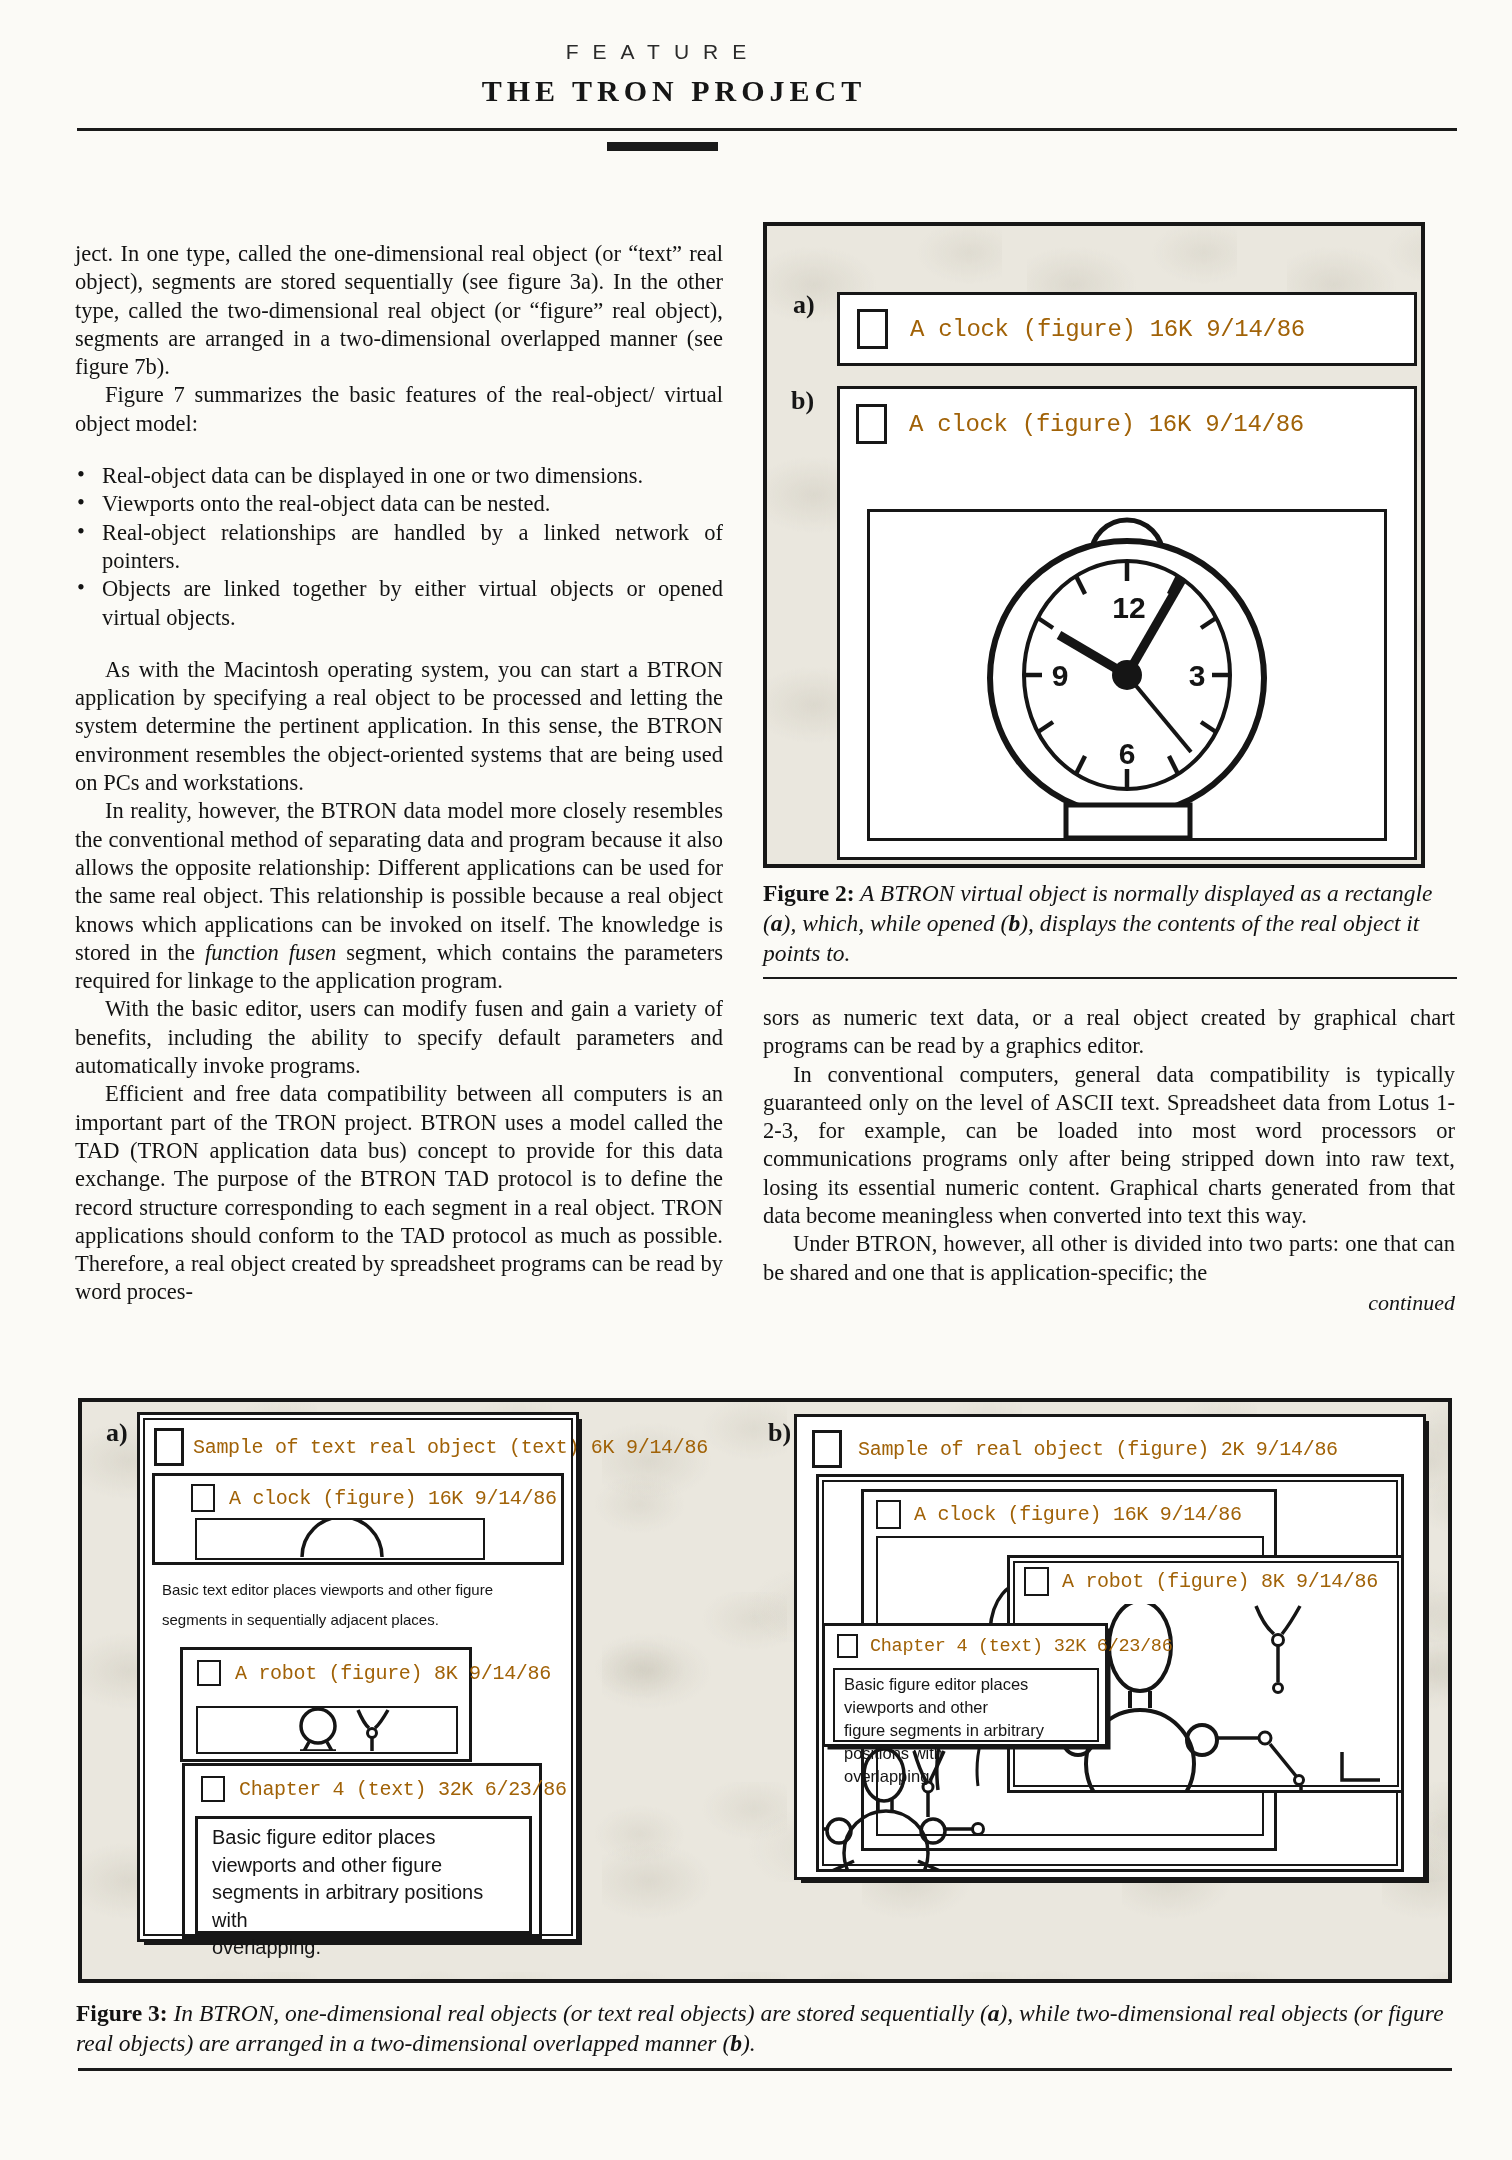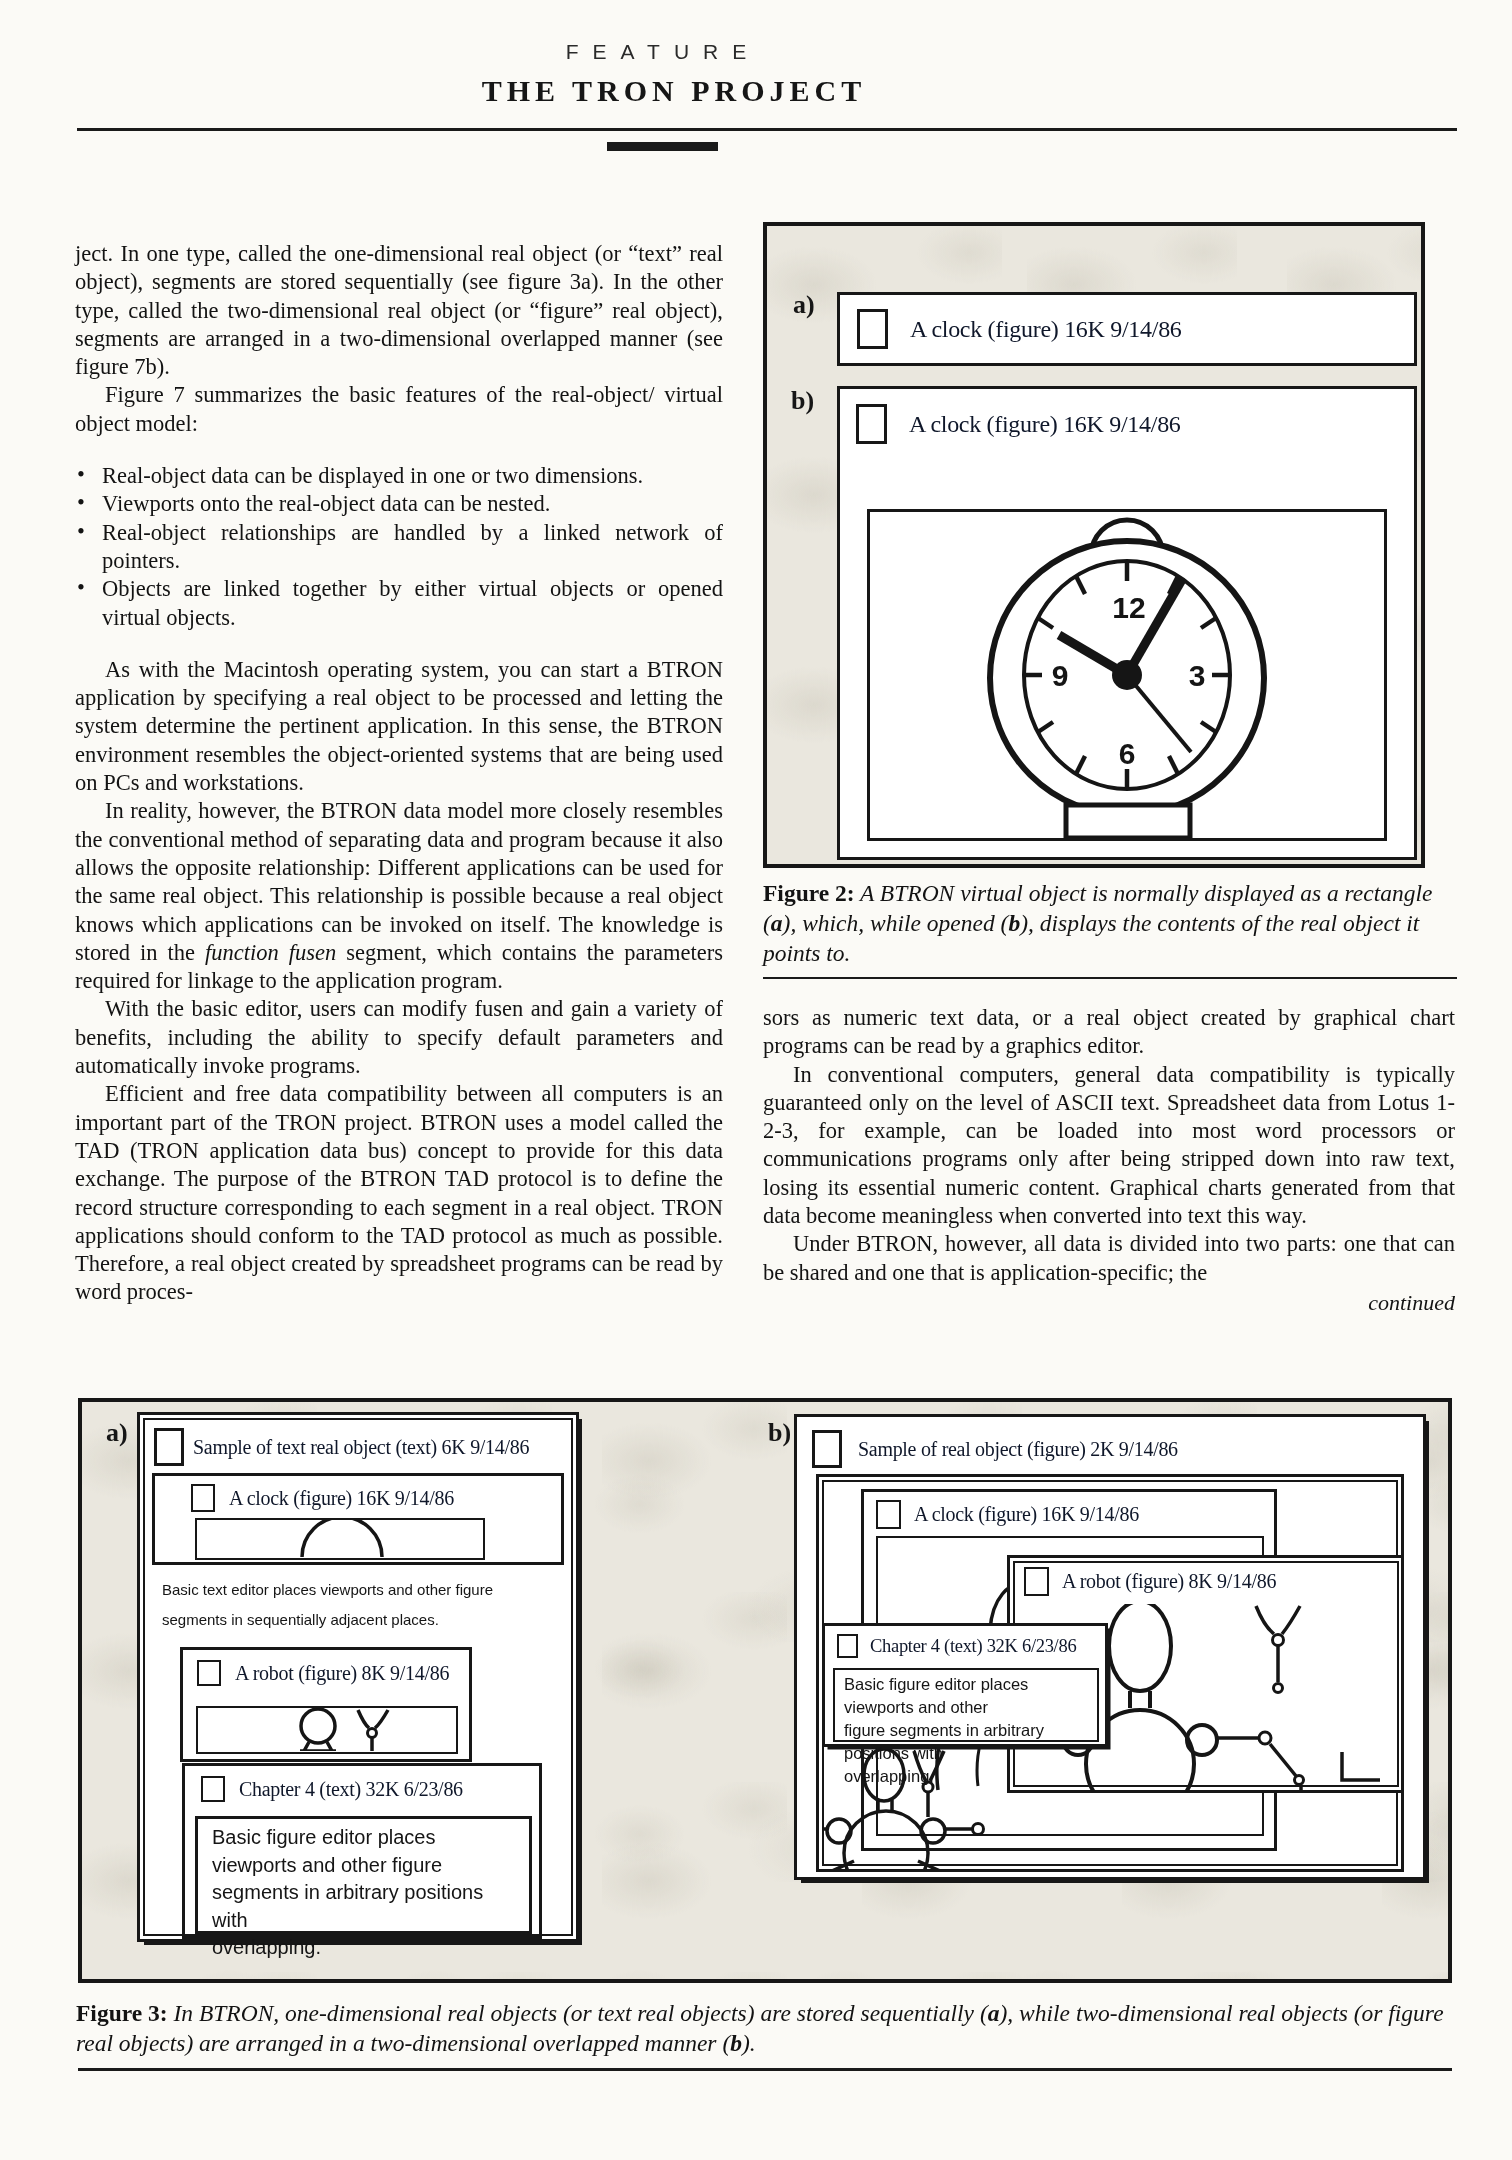--- a/index.html
+++ b/index.html
@@ -25,21 +25,21 @@
       radial-gradient(ellipse 65px 42px at 72% 62%, rgba(148,142,122,.13), transparent 70%),
       radial-gradient(ellipse 95px 60px at 44% 86%, rgba(148,142,122,.11), transparent 70%),
       radial-gradient(ellipse 75px 45px at 86% 14%, rgba(148,142,122,.13), transparent 70%);
     background-size:260px 210px,205px 165px,300px 240px,235px 190px;
     border:4px solid #171717;}
   .win{position:absolute;background:#ffffff;border:3px solid #171717;box-sizing:border-box;}
   .dbl::after{content:"";position:absolute;inset:3px;border:2px solid #171717;pointer-events:none;}
   .shadow{box-shadow:5px 5px 0 -2px #171717;}
   .trow{display:flex;align-items:center;}
   .cb{display:inline-block;background:#fff;border:3px solid #171717;box-sizing:border-box;flex:0 0 auto;}
-  .flabel{font-family:Liberation Serif, serif;color:#0f172a;letter-spacing:-0.3px;white-space:nowrap;}
+  .flabel{font-family:Liberation Mono, monospace;color:#a16207;letter-spacing:-0.3px;white-space:nowrap;}
   .figlabel{font-weight:bold;font-size:26px;}
   .fignote{font-family:"Liberation Sans",sans-serif;color:#151515;}
   
   .cap{font-size:23.5px;line-height:30px;font-style:italic;color:#131313;}
   .cap .tag{font-style:normal;font-weight:bold;}
   .cap .pb{font-weight:bold;}
   
   .footer{font-size:26px;text-align:right;color:#141414;}
   .footer .pg{font-weight:bold;margin-left:20px;}
   svg{display:block;}
@@ -119,21 +119,21 @@
   </div>
 
   <div class="abs cap" style="left:763px;top:878px;width:694px;">
     <span class="tag">Figure 2:</span><span> A BTRON virtual object is normally displayed as a rectangle (</span><span class="pb">a</span><span>), which, while opened (</span><span class="pb">b</span><span>), displays the contents of the real object it points to.</span>
   </div>
   <div class="hr" style="left:763px;top:977px;width:694px;height:2px;"></div>
 
   <div class="abs col" style="left:763px;top:1004px;width:692px;">
     <p class="noindent">sors as numeric text data, or a real object created by graphical chart programs can be read by a graphics editor.</p>
     <p>In conventional computers, general data compatibility is typically guaranteed only on the level of ASCII text. Spreadsheet data from Lotus 1-2-3, for example, can be loaded into most word processors or communications programs only after being stripped down into raw text, losing its essential numeric content. Graphical charts generated from that data become meaningless when converted into text this way.</p>
-    <p>Under BTRON, however, all data is divided into two parts: one that can be shared and one that is application-specific; the</p>
+    <p>Under BTRON, however, all other is divided into two parts: one that can be shared and one that is application-specific; the</p>
     <div class="continued">continued</div>
   </div>
 
   <div class="abs mottle" style="left:78px;top:1398px;width:1374px;height:585px;">
 
     <div class="abs figlabel" style="left:24px;top:16px;">a)</div>
     <div class="win dbl shadow" style="left:55px;top:10px;width:442px;height:530px;">
       <div class="trow" style="margin:13px 0 0 14px;">
         <span class="cb" style="width:30px;height:38px;"></span>
         <span class="flabel" style="font-size:20px;margin-left:9px;">Sample of text real object (text) 6K 9/14/86</span>

